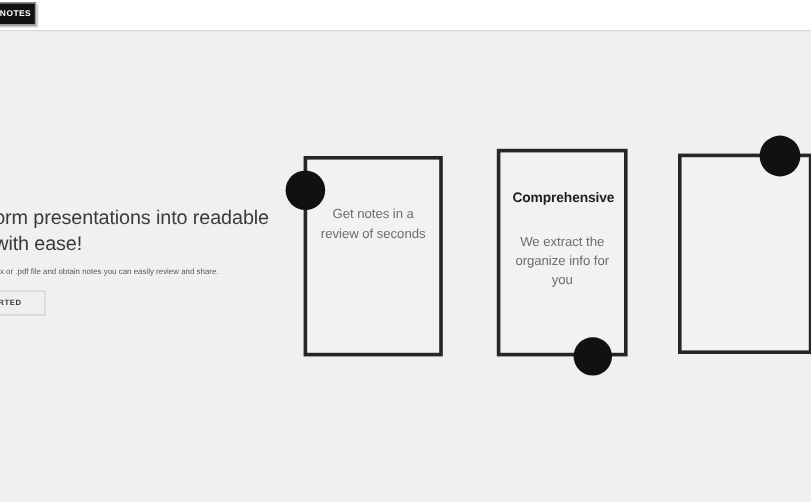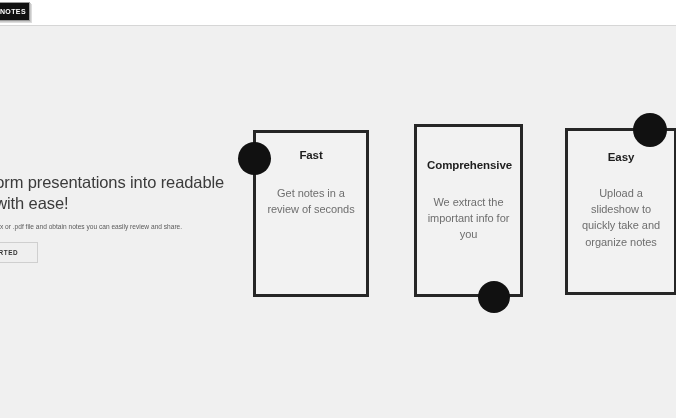--- a/index.html
+++ b/index.html
@@ -166,33 +166,30 @@
   <h1 id="hero-headline">
     <span class="l1">...nsform presentations into readable</span>
     <span class="l2">...es with ease!</span>
   </h1>
   <p id="hero-sub">...oad any .pttx or .pdf file and obtain notes you can easily review and share.</p>
   <div id="hero-cta">...STARTED</div>
 </div>
 
 <div class="card" id="card-fast">
   <div class="card-inner">
-    <div class="card-title">Fast</div>
     <div class="card-body">Get notes in a review of seconds</div>
   </div>
 </div>
 <div class="dot" id="dot-fast"></div>
 
 <div class="card" id="card-comprehensive">
   <div class="card-inner">
     <div class="card-title">Comprehensive</div>
-    <div class="card-body">We extract the important info for you</div>
+    <div class="card-body">We extract the organize info for you</div>
   </div>
 </div>
 <div class="dot" id="dot-comprehensive"></div>
 
 <div class="card" id="card-easy">
   <div class="card-inner">
-    <div class="card-title">Easy</div>
-    <div class="card-body">Upload a slideshow to quickly take and organize notes</div>
   </div>
 </div>
 <div class="dot" id="dot-easy"></div>
 
 </body></html>

